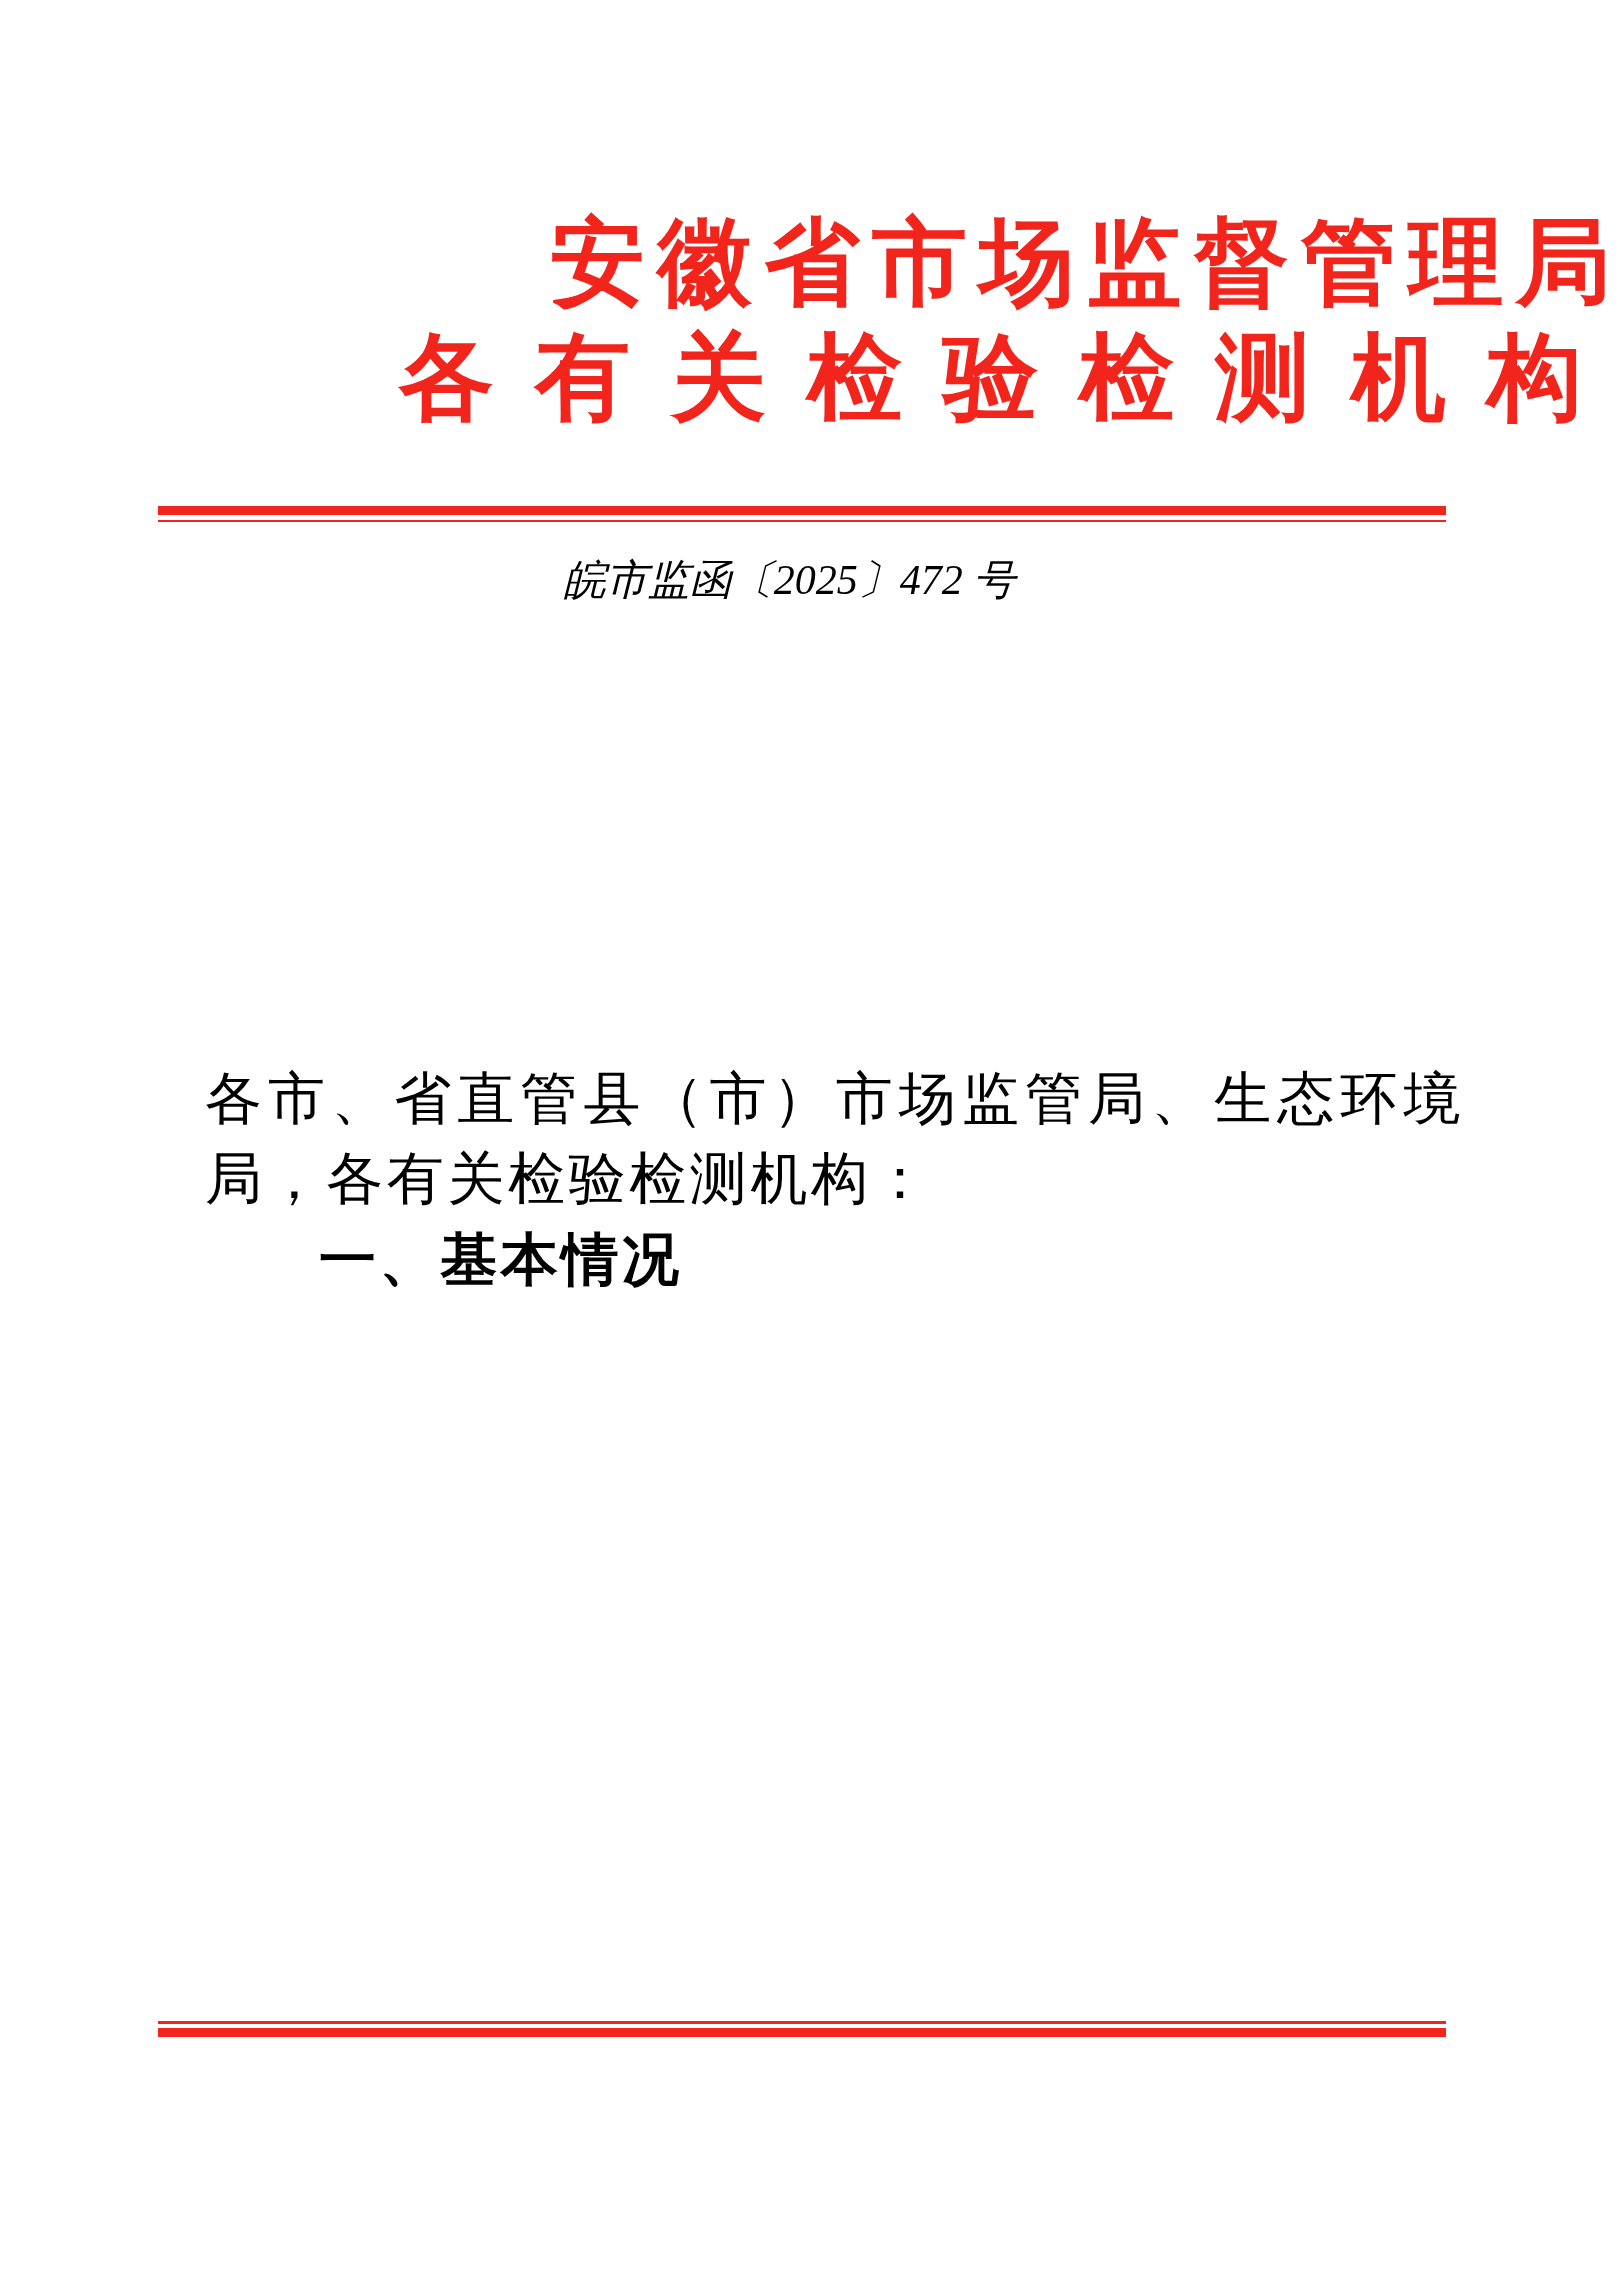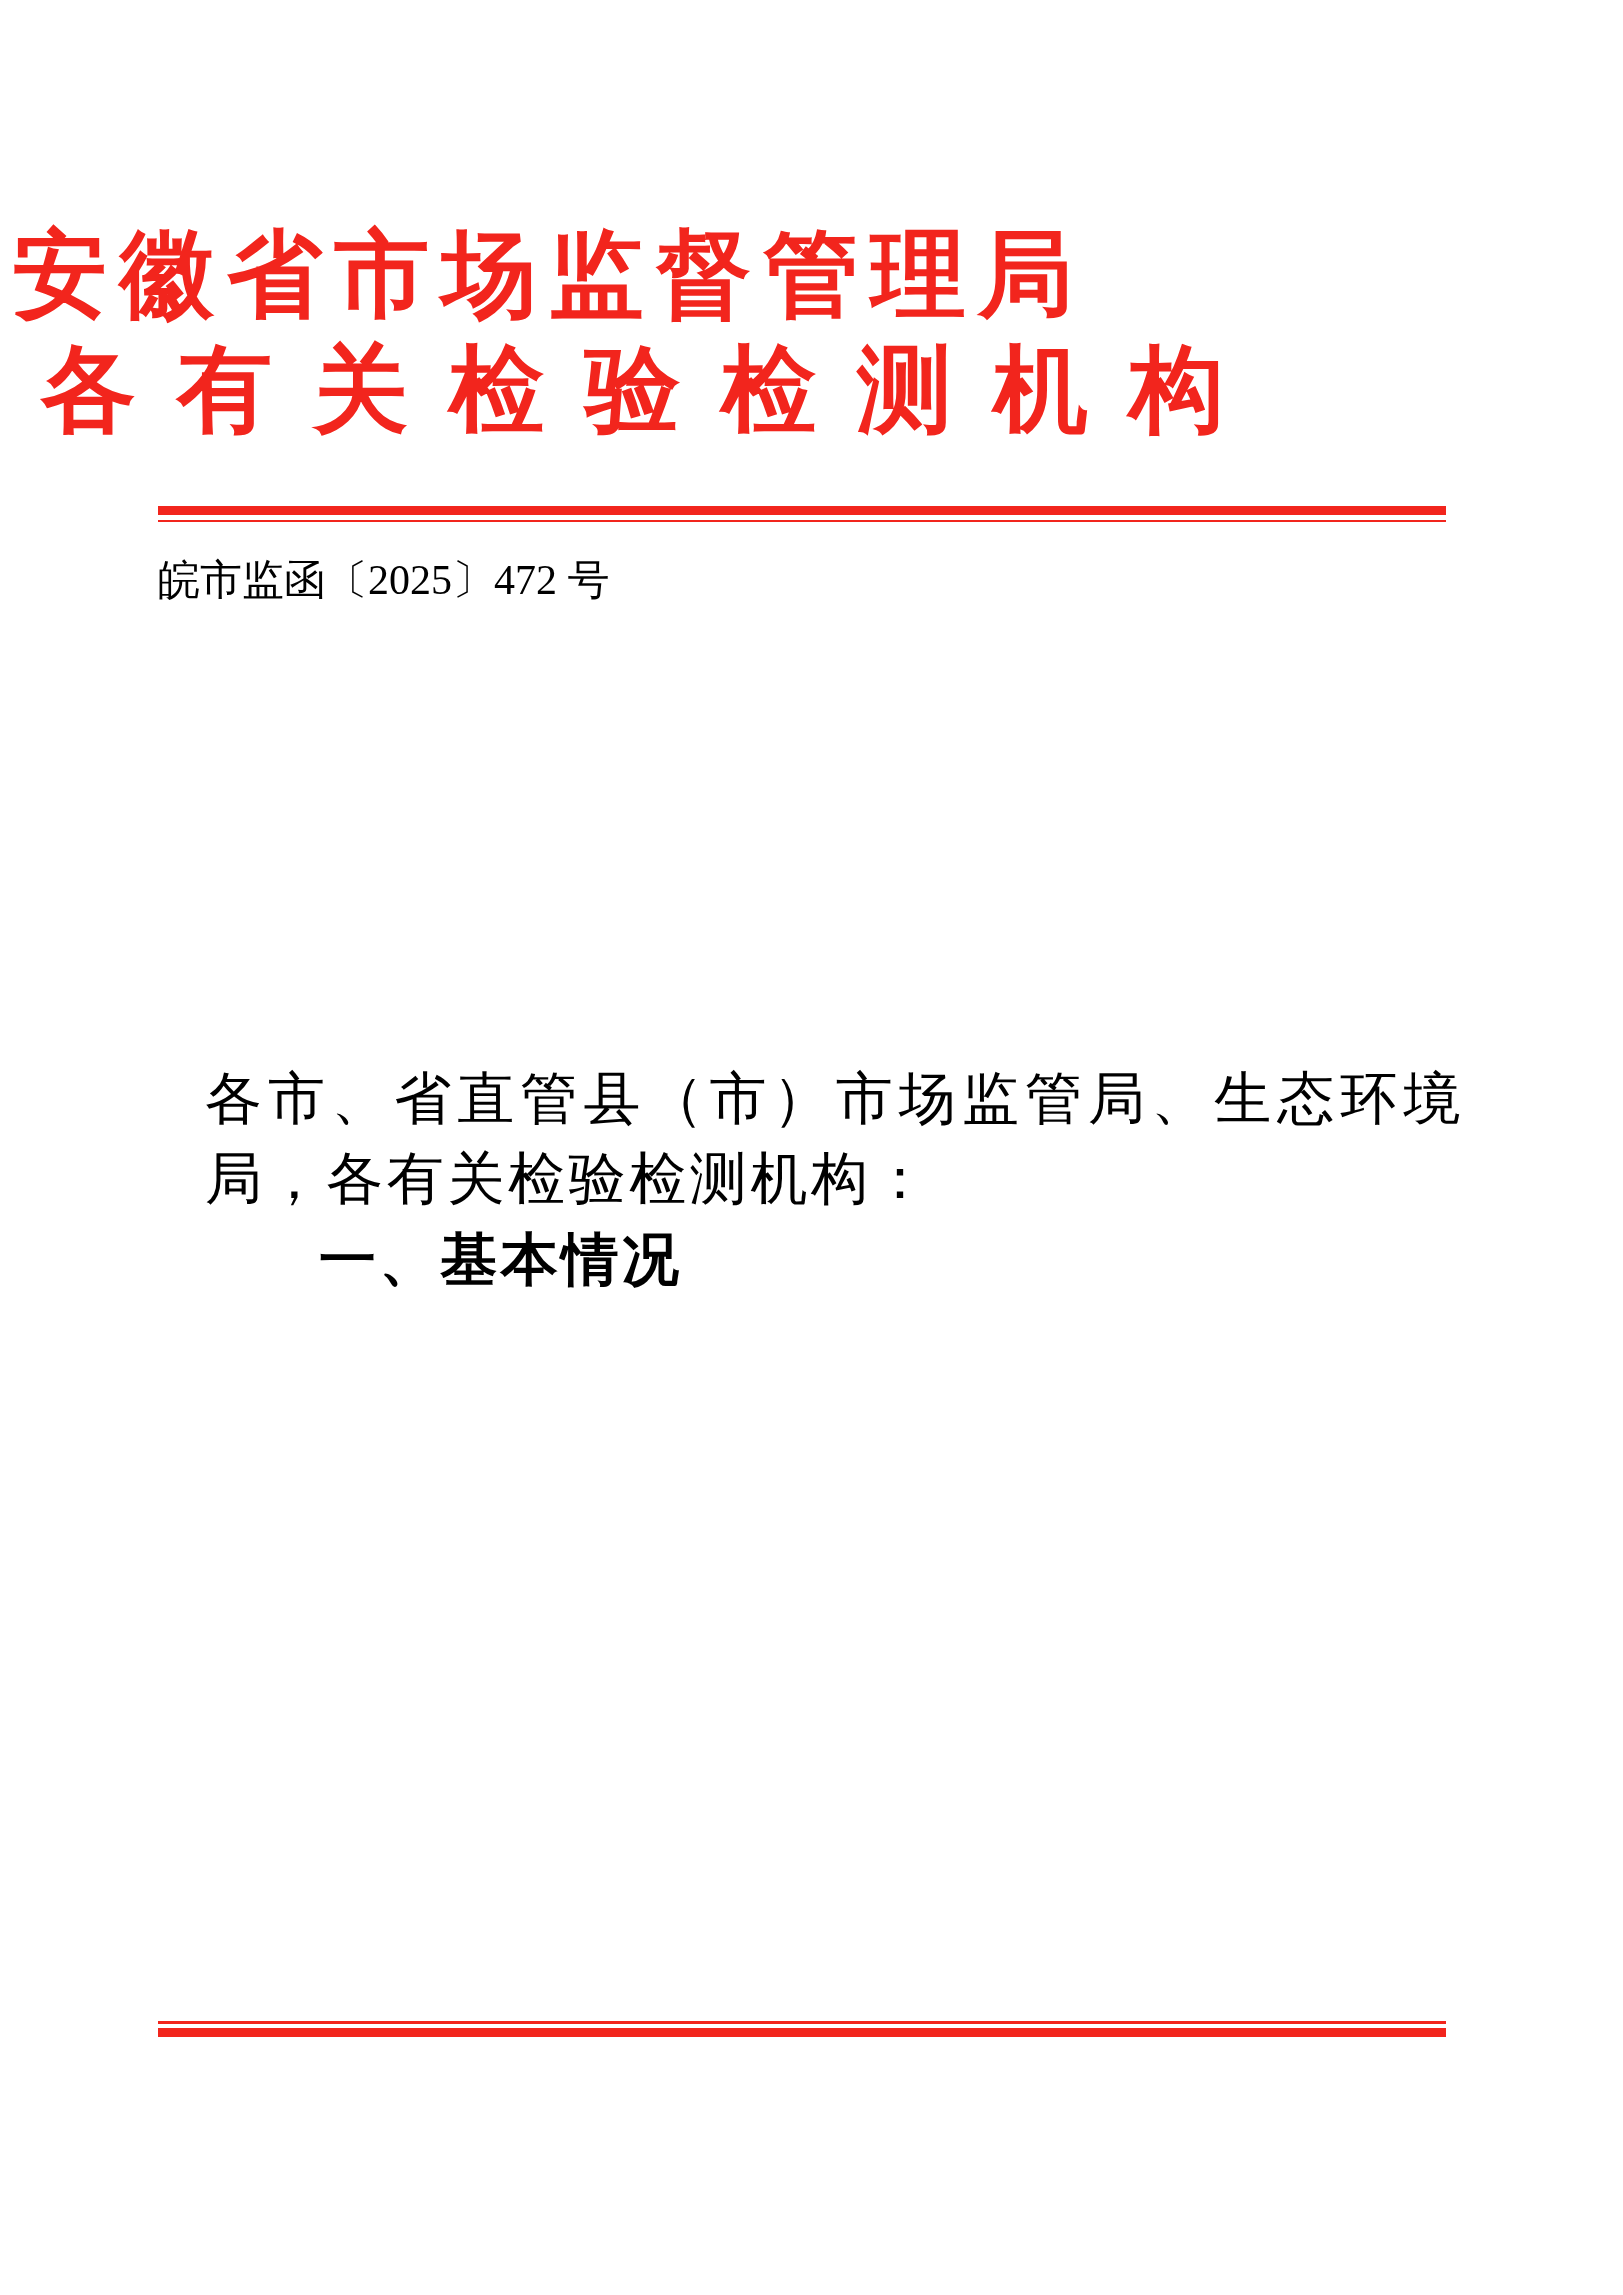--- a/index.html
+++ b/index.html
@@ -12,24 +12,24 @@
     width: 1623px;
     height: 2295px;
     background: #ffffff;
     overflow: hidden;
     font-family: "Liberation Serif", "DejaVu Serif", serif;
     color: #000000;
   }
   
   .letterhead {
     position: absolute;
-    top: 220px;
+    top: 208px;
     left: 0;
     width: 100%;
-    text-align: left;
+    text-align: right;
     color: #f2251d;
     font-weight: bold;
     font-family: "Liberation Serif", "DejaVu Serif", serif;
   }
   .letterhead .line1 {
     font-size: 95px;
     line-height: 110px;
     letter-spacing: 12.3px;
     text-indent: 12.3px;
     white-space: nowrap;
@@ -61,25 +61,26 @@
   .bar-gap {
     height: 4.6px;
     background: transparent;
   }
   
   .doc-number {
     position: absolute;
     top: 552px;
     left: 158px;
     width: 1263px;
-    text-align: left;
+    text-align: center;
     font-size: 42px;
     line-height: 56px;
     color: #000000;
     white-space: nowrap;
+    font-style: italic;
   }
   
   .title {
     position: absolute;
     top: 729px;
     left: 0;
     width: 100%;
     text-align: center;
     font-weight: bold;
     font-size: 53px;

